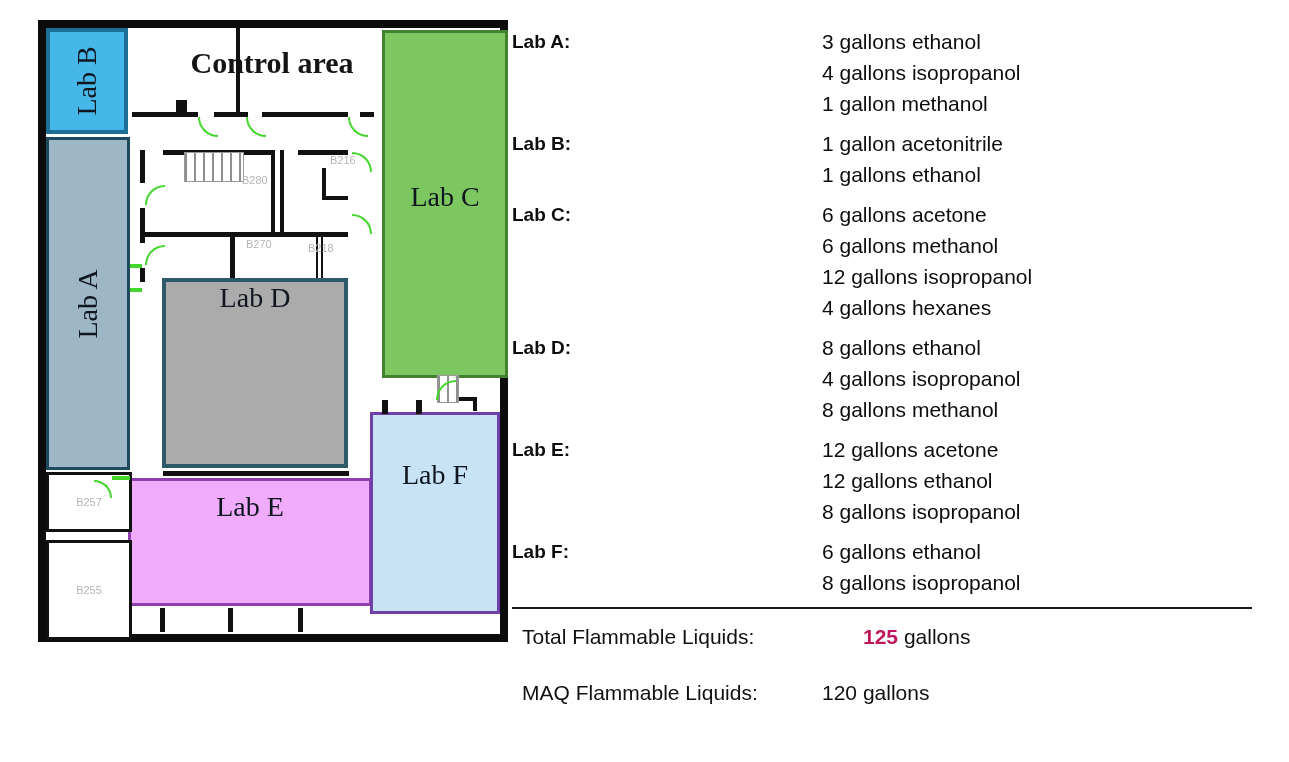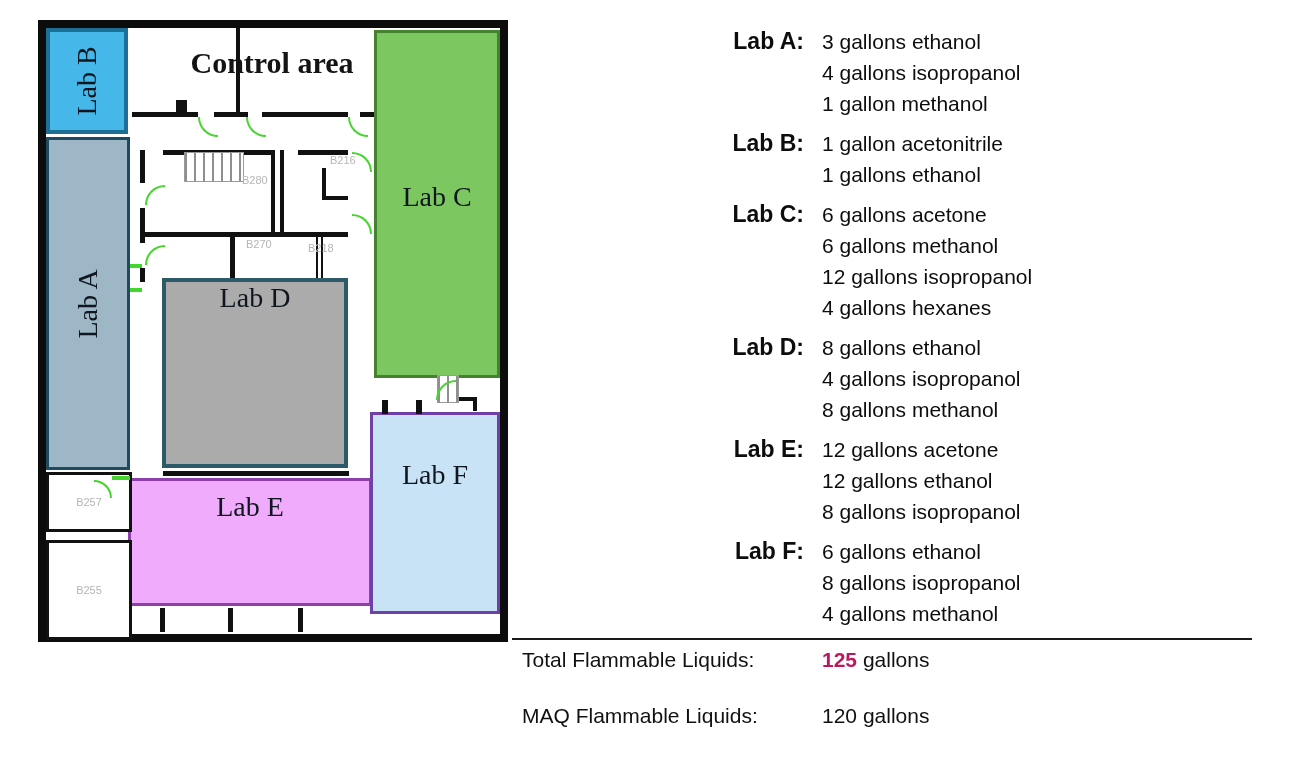--- a/index.html
+++ b/index.html
@@ -9,21 +9,21 @@
   
   .floorplan{position:absolute;left:38px;top:20px;width:470px;height:622px;
              border:8px solid #0c0c0c;box-sizing:border-box;background:#fff;}
   .fp-inner{position:absolute;left:0;top:0;width:454px;height:606px;}
   .room{position:absolute;box-sizing:border-box;display:flex;align-items:center;justify-content:center;
         font-family:"Liberation Serif",serif;color:#10161f;}
   .room .rlabel{font-size:28px;white-space:nowrap;}
   .vtext{transform:rotate(-90deg);}
   .labB{left:0;top:0;width:82px;height:106px;border:4px solid;}
   .labA{left:0;top:109px;width:84px;height:333px;border:3px solid;}
-  .labC{left:328px;top:2px;width:126px;height:348px;border:3px solid;align-items:flex-start;}
+  .labC{left:336px;top:2px;width:126px;height:348px;border:3px solid;align-items:flex-start;}
   .labC .rlabel{margin-top:148px;}
   .labD{left:116px;top:250px;width:186px;height:190px;border:4px solid;align-items:flex-start;}
   .labD .rlabel{}
   .labE{left:82px;top:450px;width:244px;height:128px;border:3px solid;align-items:flex-start;}
   .labE .rlabel{margin-top:10px;}
   .labF{left:324px;top:384px;width:130px;height:202px;border:3px solid;align-items:flex-start;}
   .labF .rlabel{margin-top:44px;}
   .whiteroom{position:absolute;box-sizing:border-box;background:#fff;border:3px solid #111;
              display:flex;align-items:center;justify-content:center;}
   .b257{left:0;top:444px;width:86px;height:60px;}
@@ -36,27 +36,27 @@
           border:1px solid #9a9a9a;}
   .arc{position:absolute;border:0 solid #44d62c;box-sizing:border-box;}
   .arc.bl{border-left-width:2px;border-bottom-width:2px;border-bottom-left-radius:100%;}
   .arc.tr{border-top-width:2px;border-right-width:2px;border-top-right-radius:100%;}
   .arc.tl{border-top-width:2px;border-left-width:2px;border-top-left-radius:100%;}
   .gtick{position:absolute;background:#44d62c;}
 
   
   .inventory{position:absolute;left:512px;top:26px;width:744px;}
   .inv-section{display:flex;margin-bottom:9px;}
-  .inv-label{width:292px;padding-right:18px;box-sizing:content-box;text-align:right;
-             font-weight:bold;font-size:23px;line-height:31px;color:#0d0d0d;}
+  .inv-label{width:292px;padding-right:18px;box-sizing:content-box;
+             font-weight:bold;font-size:19px;line-height:31px;color:#0d0d0d;}
   .inv-items{flex:1;}
   .inv-item{font-size:21px;line-height:31px;color:#0d0d0d;}
   .divider{margin-top:7px;border-top:2px solid #1a1a1a;width:740px;}
   .total-row{display:flex;}
-  .total-row.first{margin-top:4px;}
+  .total-row.first{margin-top:12px;gap:41px;}
   .total-row.second{margin-top:25px;}
   .total-label{width:310px;box-sizing:border-box;padding-left:10px;font-size:21px;line-height:31px;}
   .total-value{font-size:21px;line-height:31px;}
   .total-value .hl{font-weight:bold;}
 </style>
 </head>
 <body>
 
 <div class="app">
 
@@ -187,21 +187,20 @@
         <div class="inv-item">12 gallons ethanol</div>
         <div class="inv-item">8 gallons isopropanol</div>
       </div>
     </div>
 
     <div class="inv-section">
       <div class="inv-label">Lab F:</div>
       <div class="inv-items">
         <div class="inv-item">6 gallons ethanol</div>
         <div class="inv-item">8 gallons isopropanol</div>
-        <div class="inv-item">4 gallons methanol</div>
       </div>
     </div>
 
     <div class="divider"></div>
 
     <div class="total-row first">
       <div class="total-label">Total Flammable Liquids:</div>
       <div class="total-value"><span class="hl" style="color: #be185d;">125</span><span> gallons</span></div>
     </div>
 

